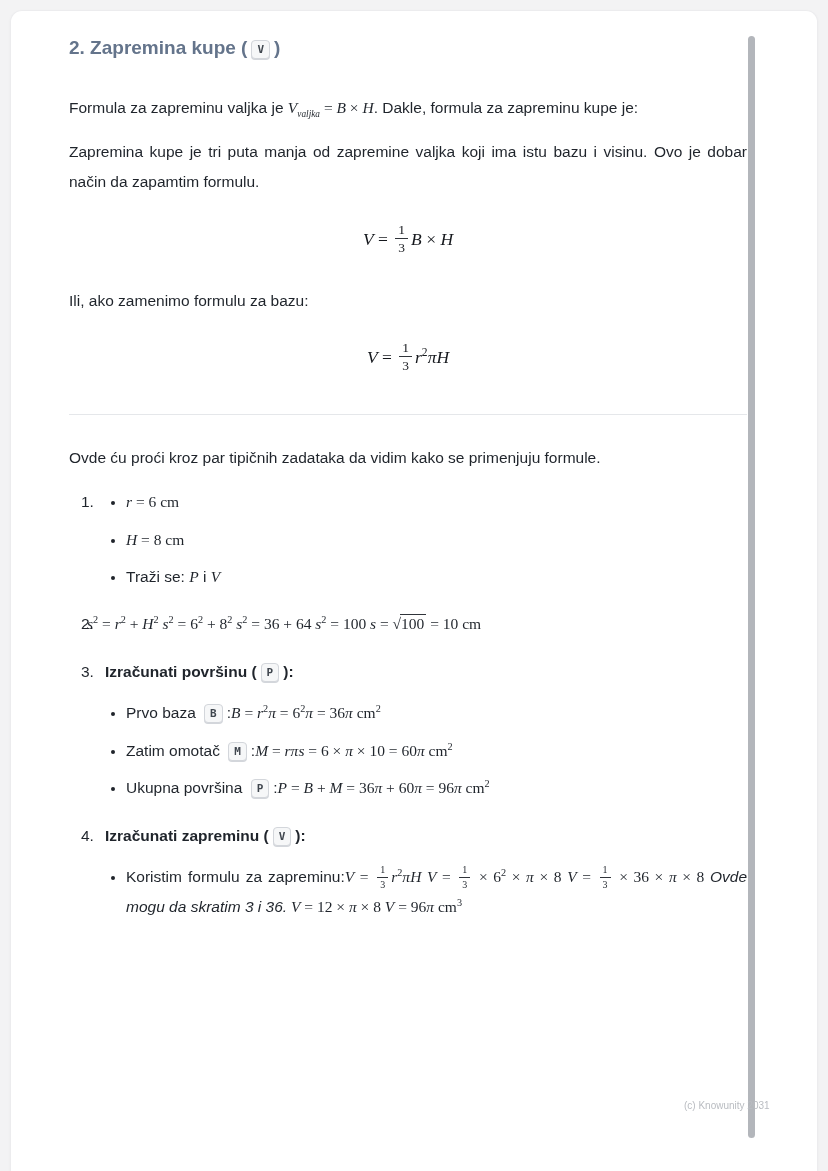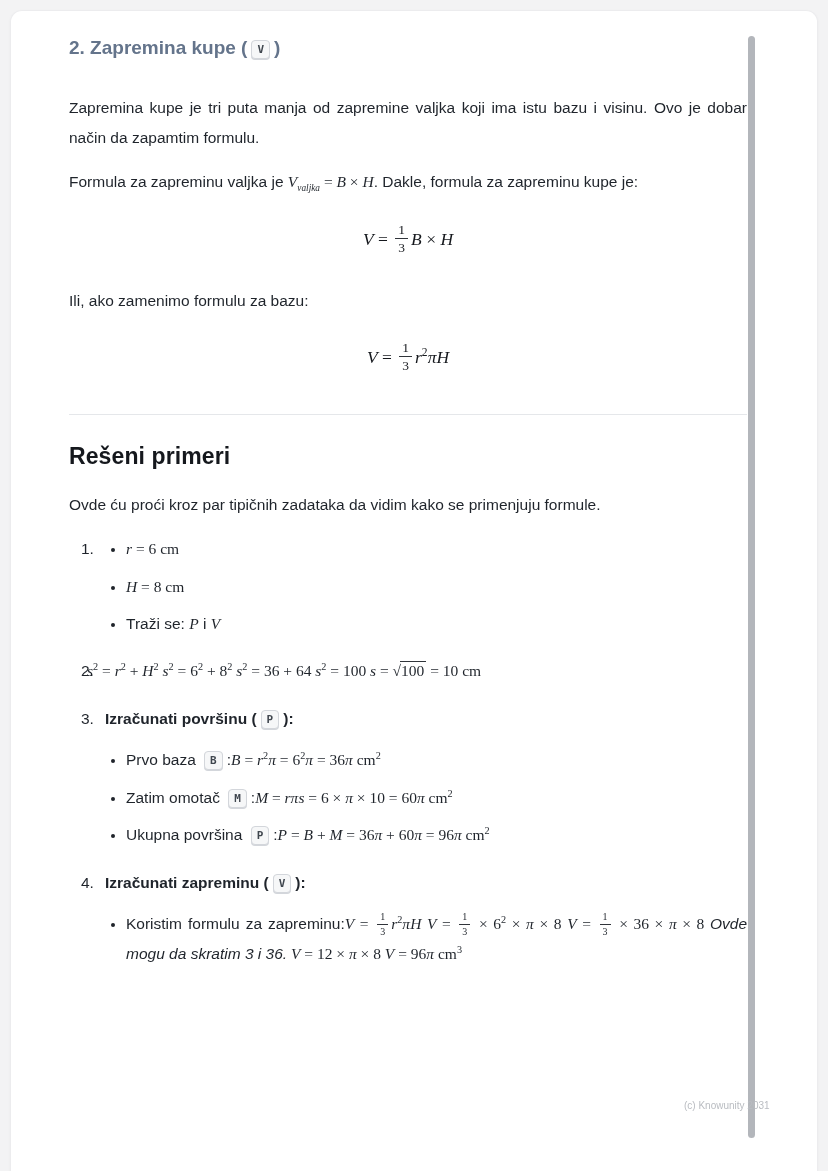--- a/index.html
+++ b/index.html
@@ -101,39 +101,38 @@
     font-size: 10px; color: var(--watermark); z-index: 6;
   }
 </style>
 </head>
 <body>
 
 <div class="page">
 
   <h3 class="sec-title"><span class="r-t">2. Zapremina kupe (</span><span class="r-badge">V</span><span class="r-t">)</span></h3>
 
+  <p class="body"><span class="r-t">Formula za zapreminu valjka je </span><span class="r-m">V</span><sub class="msub">valjka</sub><span class="r-n"> = </span><span class="r-m">B</span><span class="r-n"> × </span><span class="r-m">H</span><span class="r-t">. Dakle, formula za zapreminu kupe je:</span></p>
+
   <p class="body">Zapremina kupe je tri puta manja od zapremine valjka koji ima istu bazu i visinu. Ovo je dobar način da zapamtim formulu.</p>
-
-  <p class="body"><span class="r-t">Formula za zapreminu valjka je </span><span class="r-m">V</span><sub class="msub">valjka</sub><span class="r-n"> = </span><span class="r-m">B</span><span class="r-n"> × </span><span class="r-m">H</span><span class="r-t">. Dakle, formula za zapreminu kupe je:</span></p>
 
   <div class="formula"><span class="r-m">V</span><span class="r-n"> = </span><span class="frac">
         <span class="fn">1</span>
         <span class="fd">3</span>
       </span><span class="r-m">B</span><span class="r-n"> × </span><span class="r-m">H</span></div>
 
   <p class="body">Ili, ako zamenimo formulu za bazu:</p>
 
   <div class="formula"><span class="r-m">V</span><span class="r-n"> = </span><span class="frac">
         <span class="fn">1</span>
         <span class="fd">3</span>
       </span><span class="r-m">r</span><sup class="msup">2</sup><span class="r-m">π</span><span class="r-m">H</span></div>
 
   <hr class="divider">
 
-  <h2 class="h2">Rešeni primeri</h2>
 
   <p class="body">Ovde ću proći kroz par tipičnih zadataka da vidim kako se primenjuju formule.</p>
 
 
   <ol class="steps">
 
     <li class="step">
       <span class="num">1.</span>
       <ul class="subs">
         <li><span class="r-m">r</span><span class="r-n"> = 6 cm</span></li>

